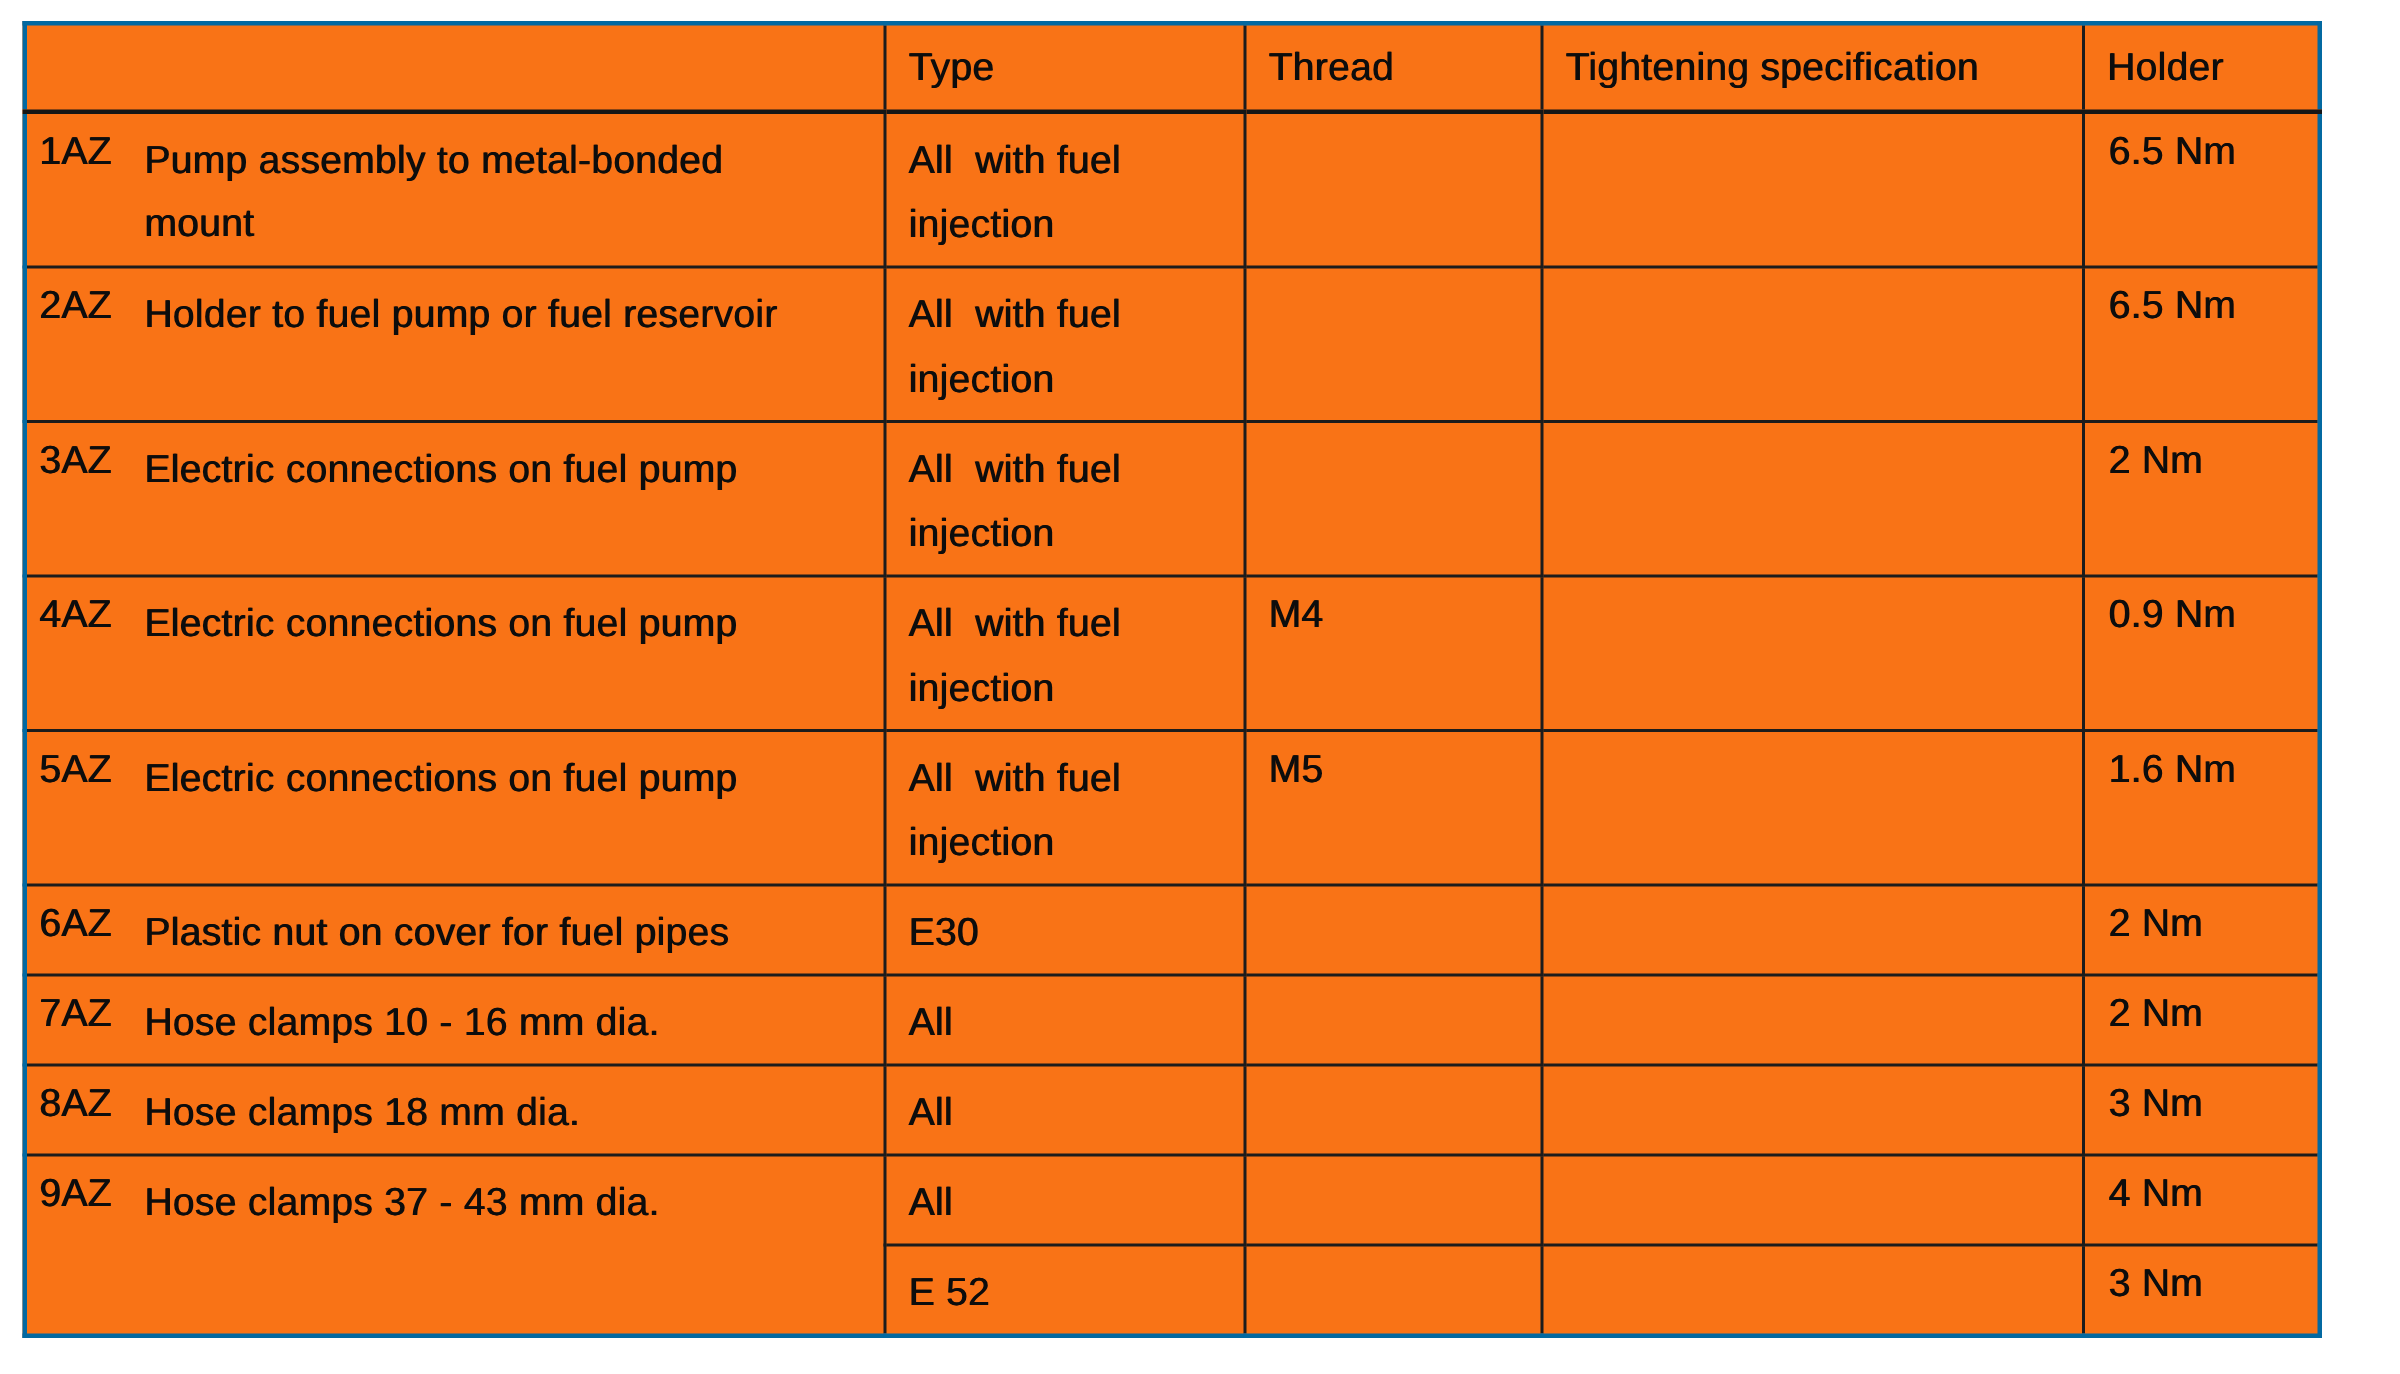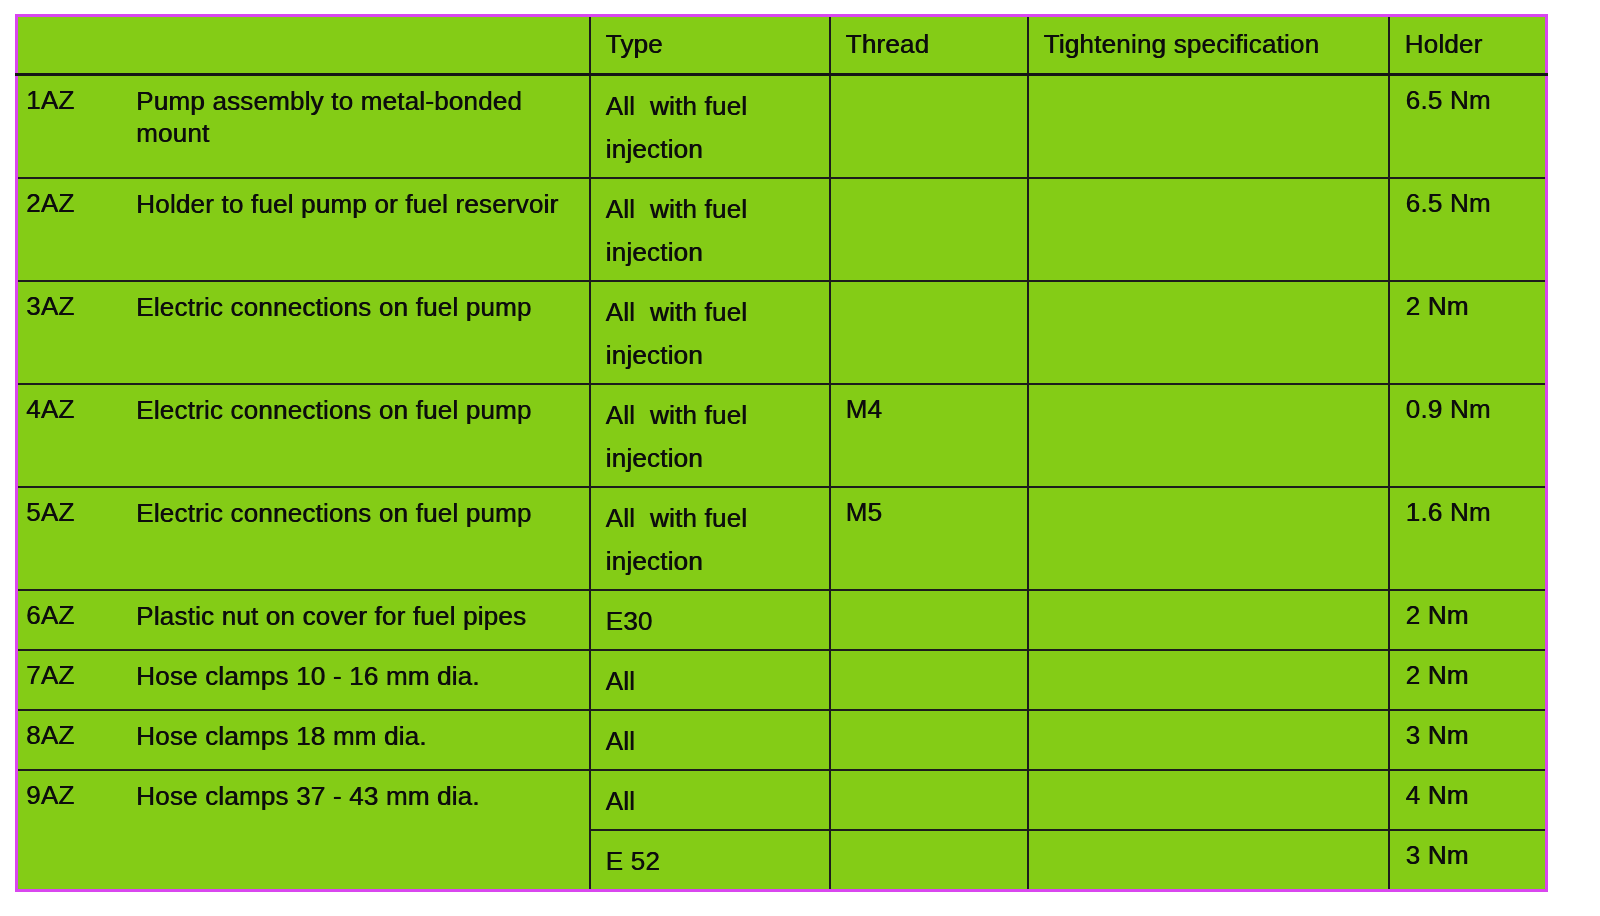--- a/index.html
+++ b/index.html
@@ -15,22 +15,22 @@
   .page {
     position: relative;
     width: 1600px;
     height: 916px;
     padding: 14px 0 0 15px;
   }
   table.spec-table {
     border-collapse: collapse;
     table-layout: fixed;
     width: 1530px;
-    border: 3px solid #d946ef;
-    background: #84cc16;
+    border: 3px solid #0369a1;
+    background: #f97316;
   }
   .spec-table th,
   .spec-table td {
     border: 2px solid #1c1c1c;
     vertical-align: top;
     text-align: left;
     font-size: 26px;
     font-weight: normal;
     padding: 9px 8px 6px 15px;
     overflow: hidden;
@@ -41,26 +41,26 @@
   .spec-table thead th {
     height: 59px;
     border-bottom: 3px solid #161616;
     padding-top: 12px;
   }
   tr.row-tall  { height: 103px; }
   tr.row-short { height: 54px; }
 
   
   td.item-cell { padding-left: 8px; }
-  .item-wrap { display: flex; align-items: flex-start; gap: 40px; }
+  .item-wrap { display: flex; align-items: flex-start; }
   .code { flex: 0 0 70px; }
   .desc {
     flex: 1 1 auto;
     white-space: pre-wrap;
-    line-height: 32px;
+    line-height: 42px;
     margin-top: -8px;
     padding-top: 8px;
   }
   .item-wrap .code, .item-wrap .desc { display: block; }
   .multiline { white-space: pre-wrap; line-height: 43px; }
   td.measure-cell { padding-left: 16px; }
   td.thread-cell  { }
 </style>
 </head>
 <body>

